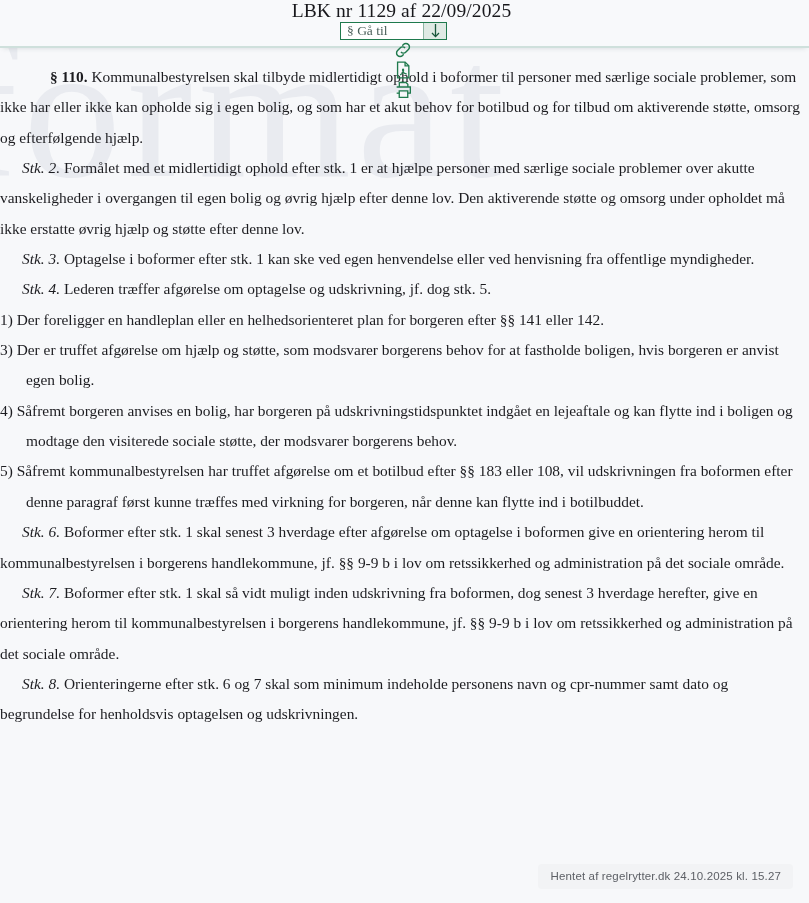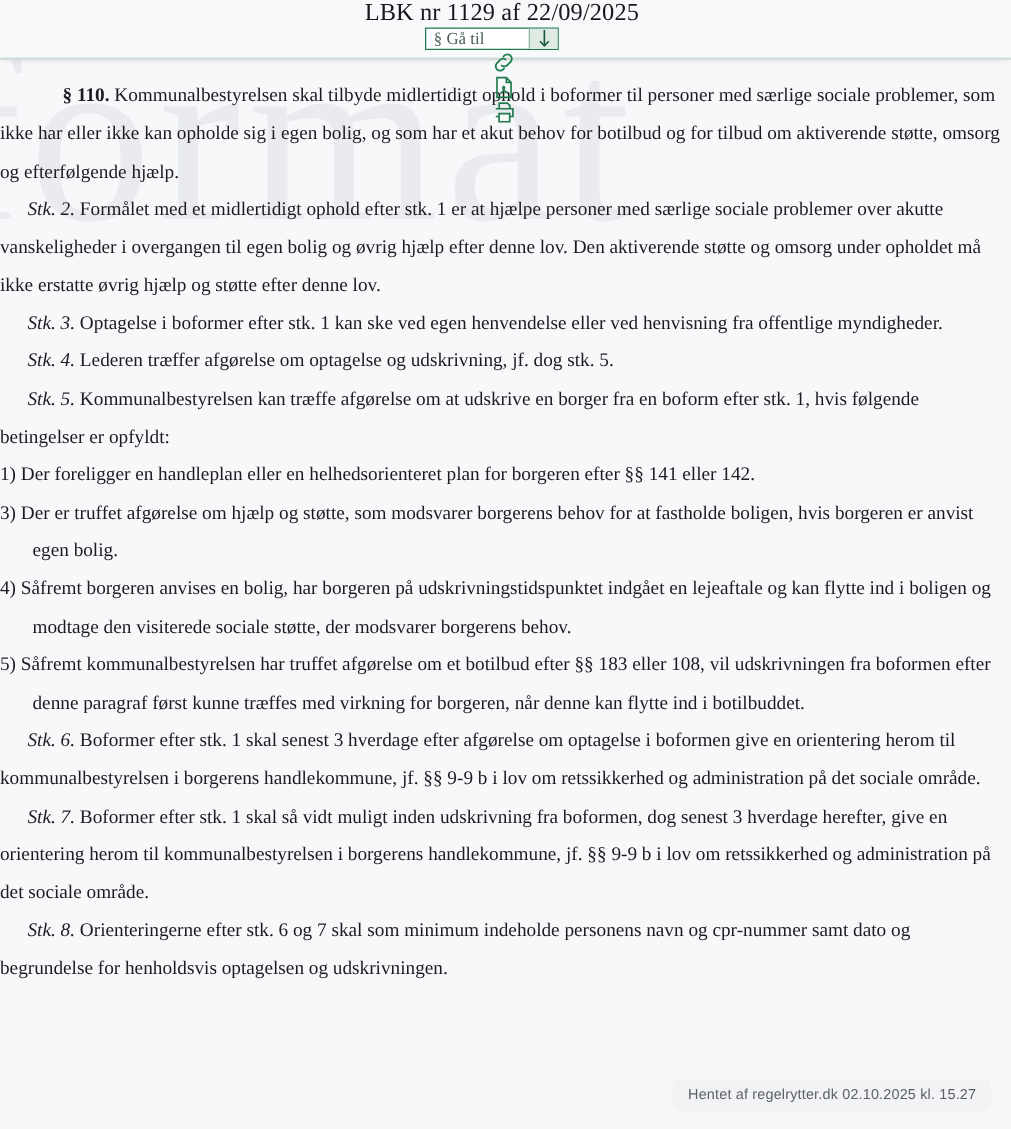--- a/index.html
+++ b/index.html
@@ -198,23 +198,22 @@
 
 <div class="watermark">
   <span>nformat</span>
 </div>
 
 <div class="content" id="content">
     <p class="para"><span class="sectmark">§ 110.</span><span> Kommunalbestyrelsen skal tilbyde midlertidigt ophold i boformer til personer med særlige sociale problemer, som ikke har eller ikke kan opholde sig i egen bolig, og som har et akut behov for botilbud og for tilbud om aktiverende støtte, omsorg og efterfølgende hjælp.</span></p>
     <p class="para"><span class="stk">Stk. 2.</span><span> Formålet med et midlertidigt ophold efter stk. 1 er at hjælpe personer med særlige sociale problemer over akutte vanskeligheder i overgangen til egen bolig og øvrig hjælp efter denne lov. Den aktiverende støtte og omsorg under opholdet må ikke erstatte øvrig hjælp og støtte efter denne lov.</span></p>
     <p class="para"><span class="stk">Stk. 3.</span><span> Optagelse i boformer efter stk. 1 kan ske ved egen henvendelse eller ved henvisning fra offentlige myndigheder.</span></p>
     <p class="para"><span class="stk">Stk. 4.</span><span> Lederen træffer afgørelse om optagelse og udskrivning, jf. dog stk. 5.</span></p>
-    <p class="para"><span class="stk">Stk. 5.</span><span> Kommunalbestyrelsen kan træffe afgørelse om at udskrive en borger fra en boform efter stk. 1, hvis følgende betingelser er opfyldt:</span></p>
     <p class="item"><span>1)</span><span> Der foreligger en handleplan eller en helhedsorienteret plan for borgeren efter §§ 141 eller 142.</span></p>
     <p class="item"><span>3)</span><span> Der er truffet afgørelse om hjælp og støtte, som modsvarer borgerens behov for at fastholde boligen, hvis borgeren er anvist egen bolig.</span></p>
     <p class="item"><span>4)</span><span> Såfremt borgeren anvises en bolig, har borgeren på udskrivningstidspunktet indgået en lejeaftale og kan flytte ind i boligen og modtage den visiterede sociale støtte, der modsvarer borgerens behov.</span></p>
     <p class="item"><span>5)</span><span> Såfremt kommunalbestyrelsen har truffet afgørelse om et botilbud efter §§ 183 eller 108, vil udskrivningen fra boformen efter denne paragraf først kunne træffes med virkning for borgeren, når denne kan flytte ind i botilbuddet.</span></p>
     <p class="para"><span class="stk">Stk. 6.</span><span> Boformer efter stk. 1 skal senest 3 hverdage efter afgørelse om optagelse i boformen give en orientering herom til kommunalbestyrelsen i borgerens handlekommune, jf. §§ 9-9 b i lov om retssikkerhed og administration på det sociale område.</span></p>
     <p class="para"><span class="stk">Stk. 7.</span><span> Boformer efter stk. 1 skal så vidt muligt inden udskrivning fra boformen, dog senest 3 hverdage herefter, give en orientering herom til kommunalbestyrelsen i borgerens handlekommune, jf. §§ 9-9 b i lov om retssikkerhed og administration på det sociale område.</span></p>
     <p class="para"><span class="stk">Stk. 8.</span><span> Orienteringerne efter stk. 6 og 7 skal som minimum indeholde personens navn og cpr-nummer samt dato og begrundelse for henholdsvis optagelsen og udskrivningen.</span></p>
   </div>
 
-<div class="footer-badge">Hentet af regelrytter.dk 02.10.2025 kl. 15.27</div>
+<div class="footer-badge">Hentet af regelrytter.dk 24.10.2025 kl. 15.27</div>
 
 </body></html>

